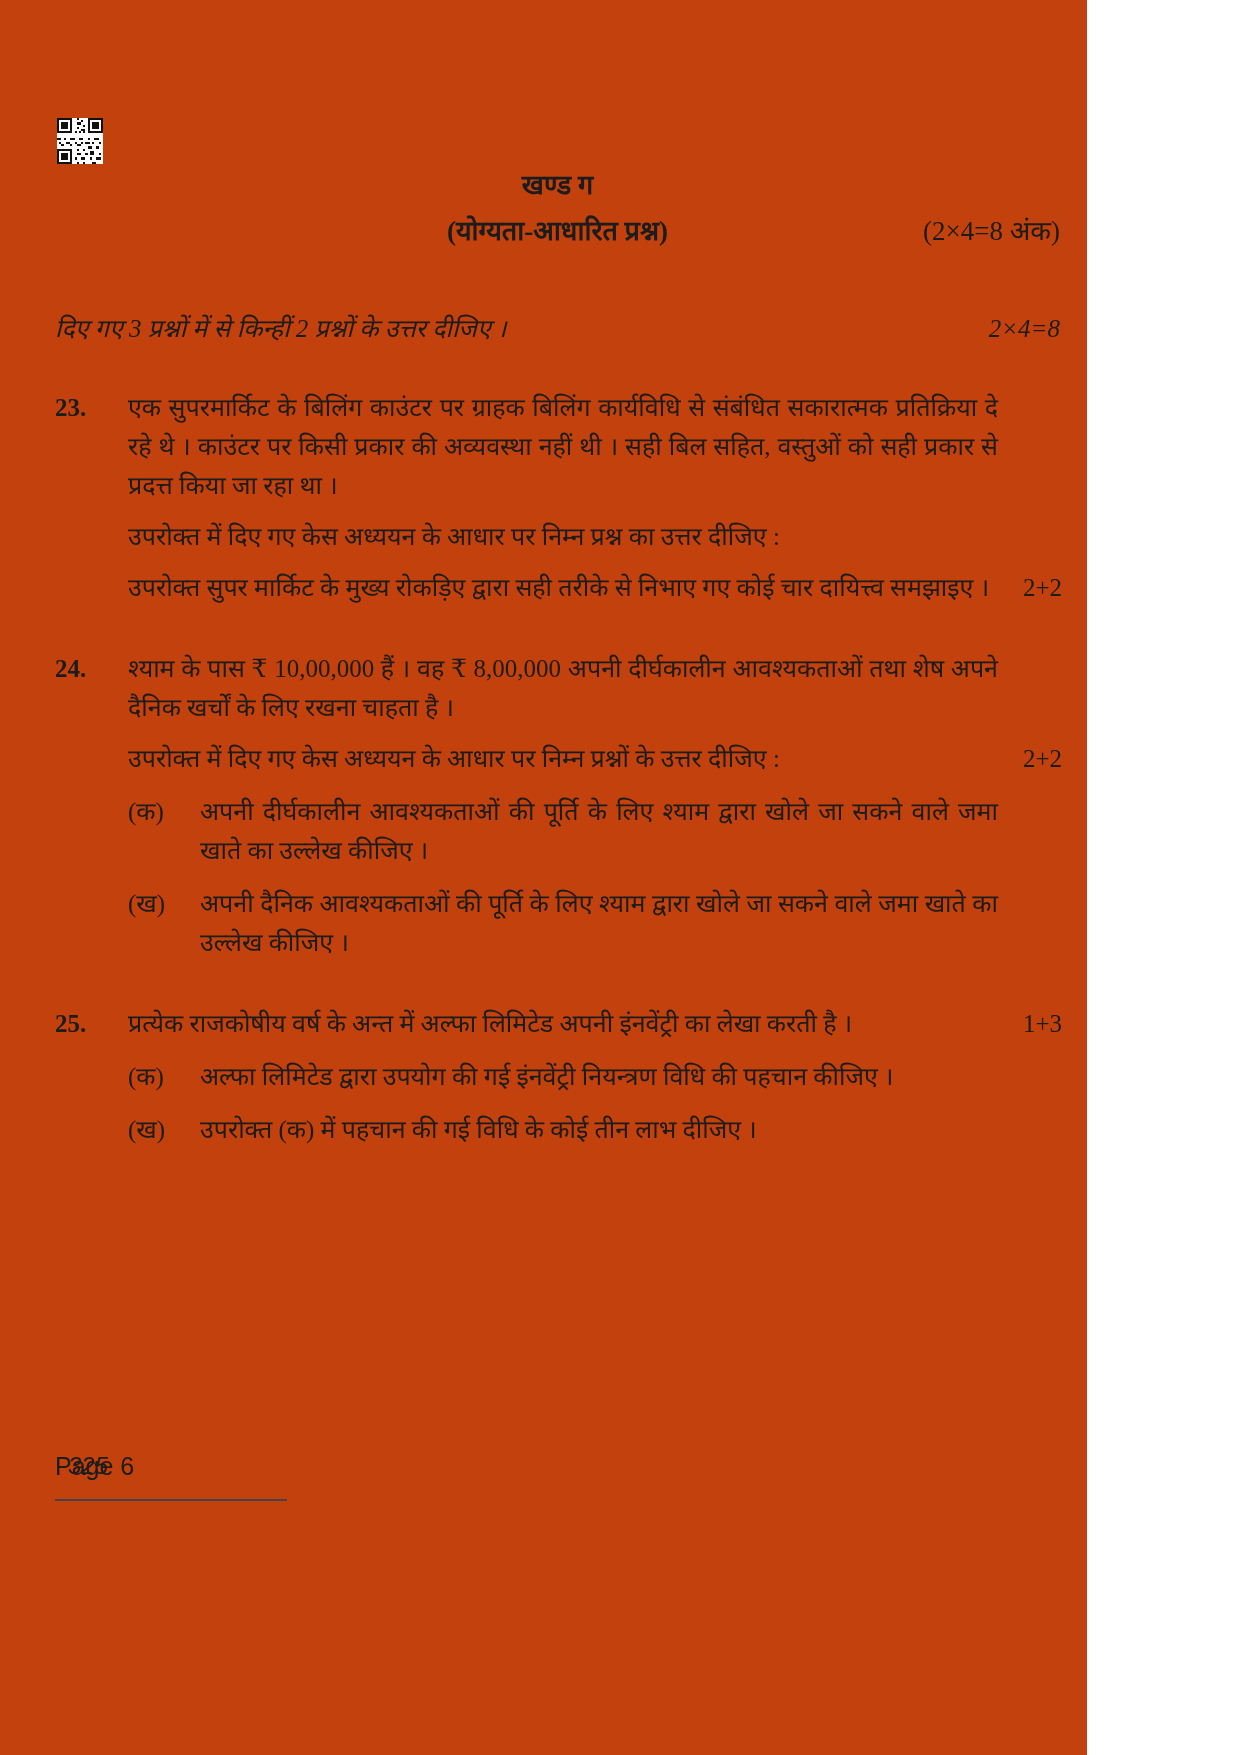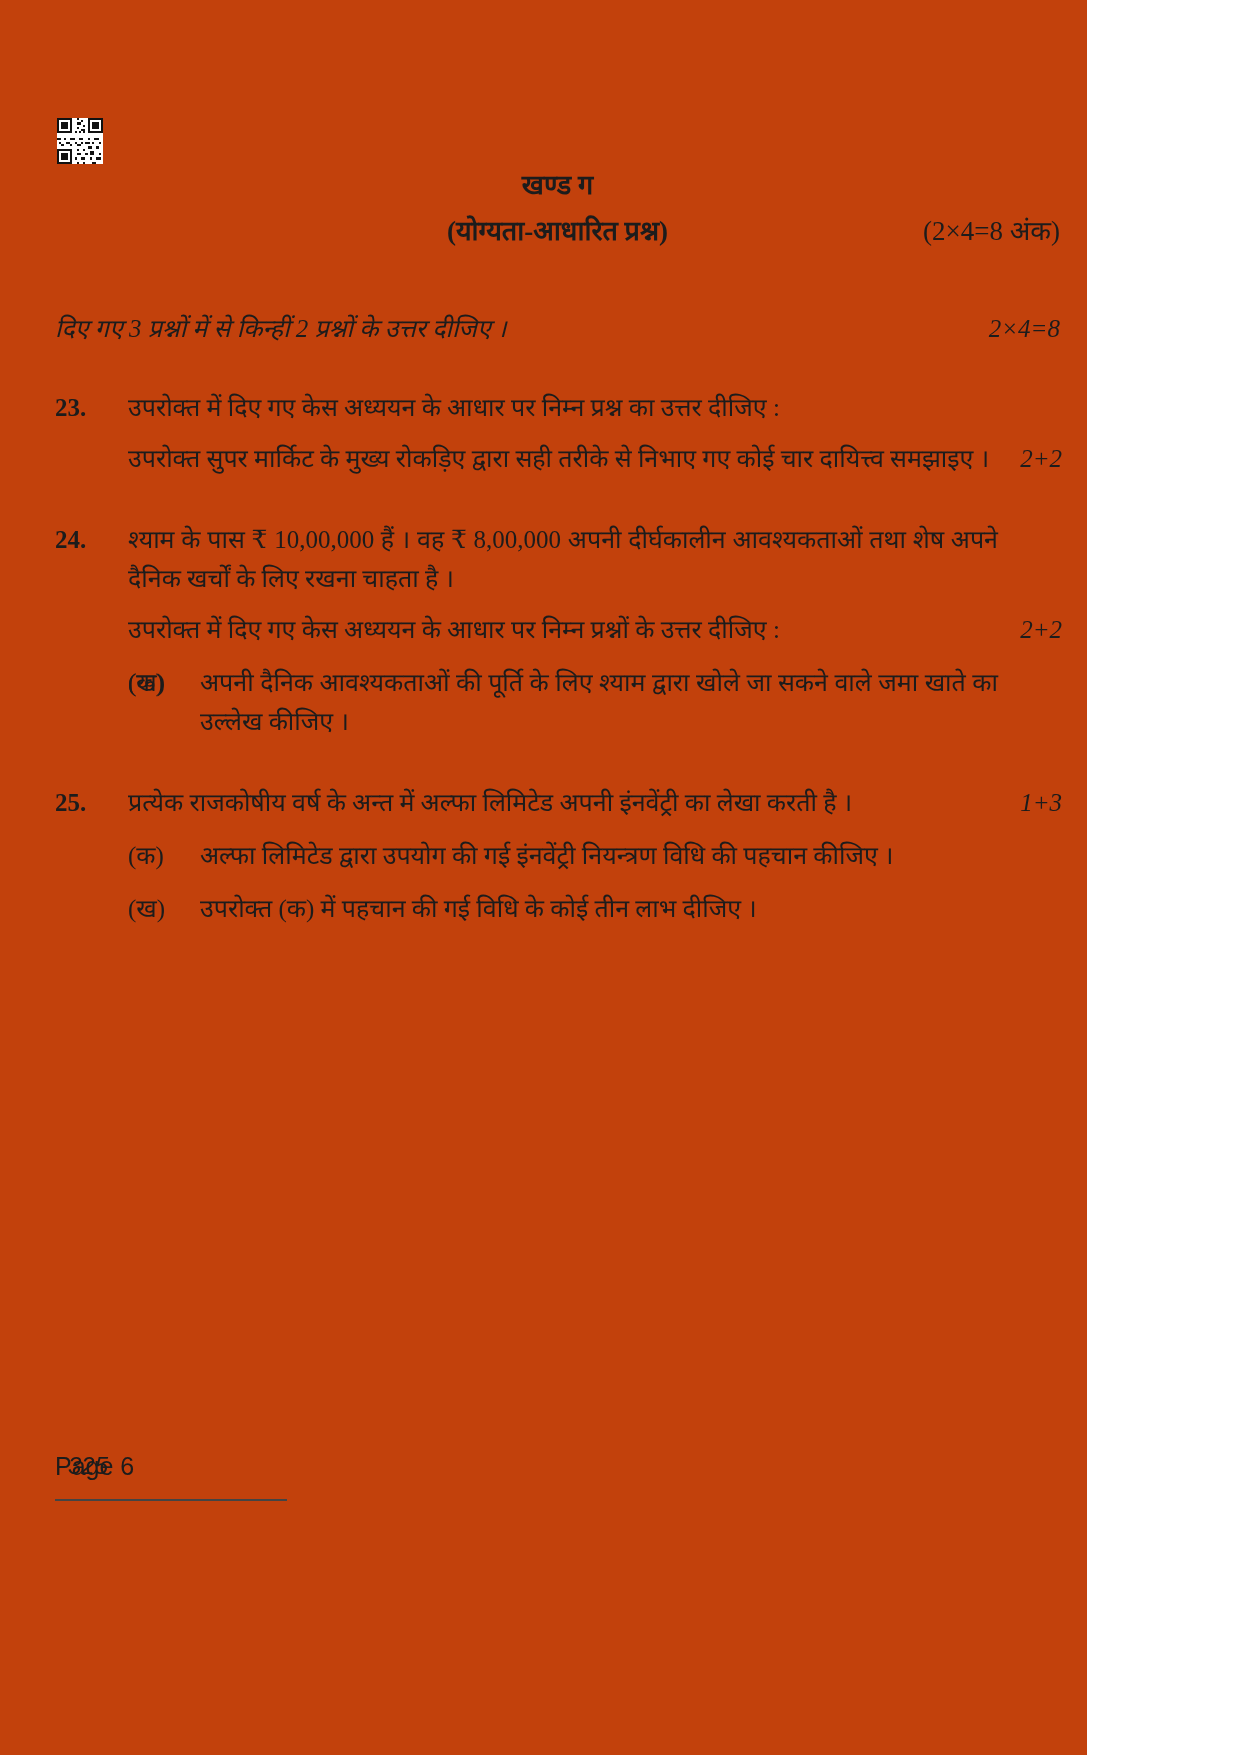--- a/index.html
+++ b/index.html
@@ -85,21 +85,20 @@
     margin-top: 12px;
     text-align: justify;
   }
   .q-para:first-of-type {
     margin-top: 0;
   }
   .q-marks {
     position: absolute;
     right: -2px;
     bottom: 0;
-    font-style: italic;
     text-align: left;
   }
   .subpart {
     position: relative;
     padding-left: 72px;
     padding-right: 62px;
     margin-top: 14px;
     text-align: justify;
   }
   .sub-label {
@@ -208,39 +207,43 @@
     </div>
 
     <div class="instruction-row">
       <span>दिए गए 3 प्रश्नों में से किन्हीं 2 प्रश्नों के उत्तर दीजिए ।</span>
       <span class="marks">2×4=8</span>
     </div>
 
     <div class="question">
       <span class="q-num">23.</span>
       <div class="q-para">
+        <span>एक सुपरमार्किट के बिलिंग काउंटर पर ग्राहक बिलिंग कार्यविधि से संबंधित सकारात्मक प्रतिक्रिया दे रहे थे । काउंटर पर किसी प्रकार की अव्यवस्था नहीं थी । सही बिल सहित, वस्तुओं को सही प्रकार से प्रदत्त किया जा रहा था ।</span>
+      </div>
+      <div class="q-para">
         <span>उपरोक्त में दिए गए केस अध्ययन के आधार पर निम्न प्रश्न का उत्तर दीजिए :</span>
       </div>
       <div class="q-para">
         <span>उपरोक्त सुपर मार्किट के मुख्य रोकड़िए द्वारा सही तरीके से निभाए गए कोई चार दायित्त्व समझाइए ।</span>
         <span class="q-marks">2+2</span>
       </div>
     </div>
 
     <div class="question">
       <span class="q-num">24.</span>
       <div class="q-para">
         <span>श्याम के पास ₹ 10,00,000 हैं । वह ₹ 8,00,000 अपनी दीर्घकालीन आवश्यकताओं तथा शेष अपने दैनिक खर्चों के लिए रखना चाहता है ।</span>
       </div>
       <div class="q-para">
         <span>उपरोक्त में दिए गए केस अध्ययन के आधार पर निम्न प्रश्नों के उत्तर दीजिए :</span>
         <span class="q-marks">2+2</span>
       </div>
       <div class="subpart">
         <span class="sub-label">(क)</span>
+        <span>अपनी दीर्घकालीन आवश्यकताओं की पूर्ति के लिए श्याम द्वारा खोले जा सकने वाले जमा खाते का उल्लेख कीजिए ।</span>
       </div>
       <div class="subpart">
         <span class="sub-label">(ख)</span>
         <span>अपनी दैनिक आवश्यकताओं की पूर्ति के लिए श्याम द्वारा खोले जा सकने वाले जमा खाते का उल्लेख कीजिए ।</span>
       </div>
     </div>
 
     <div class="question">
       <span class="q-num">25.</span>
       <div class="q-para">

